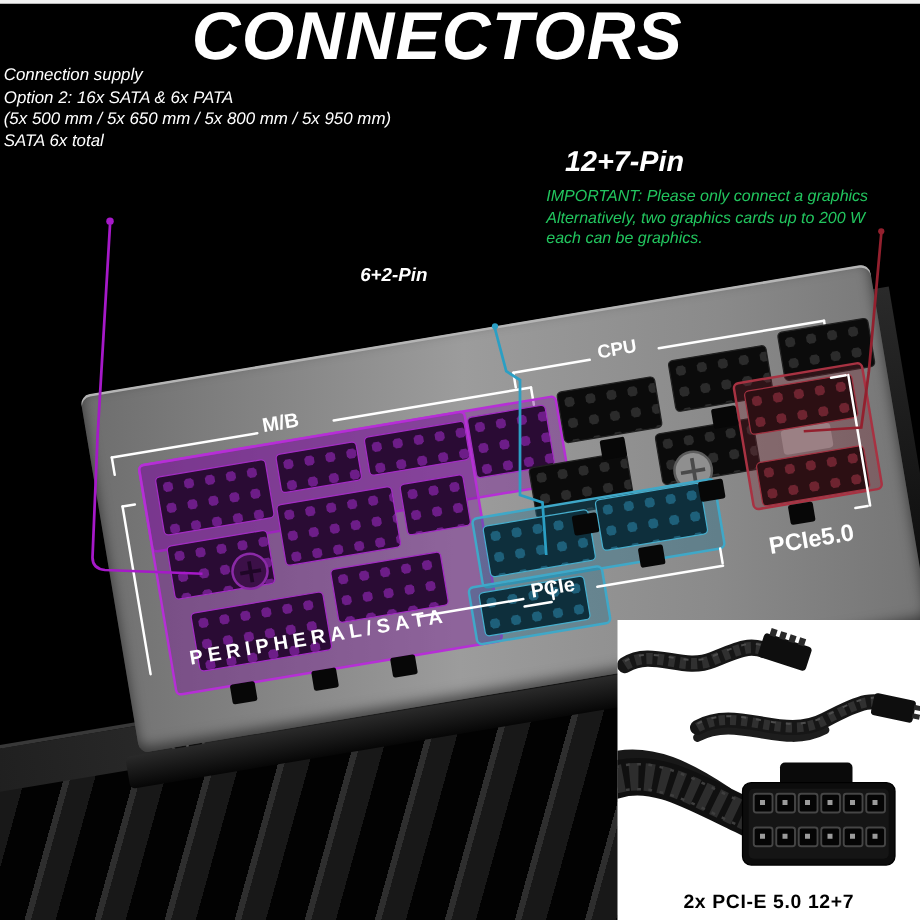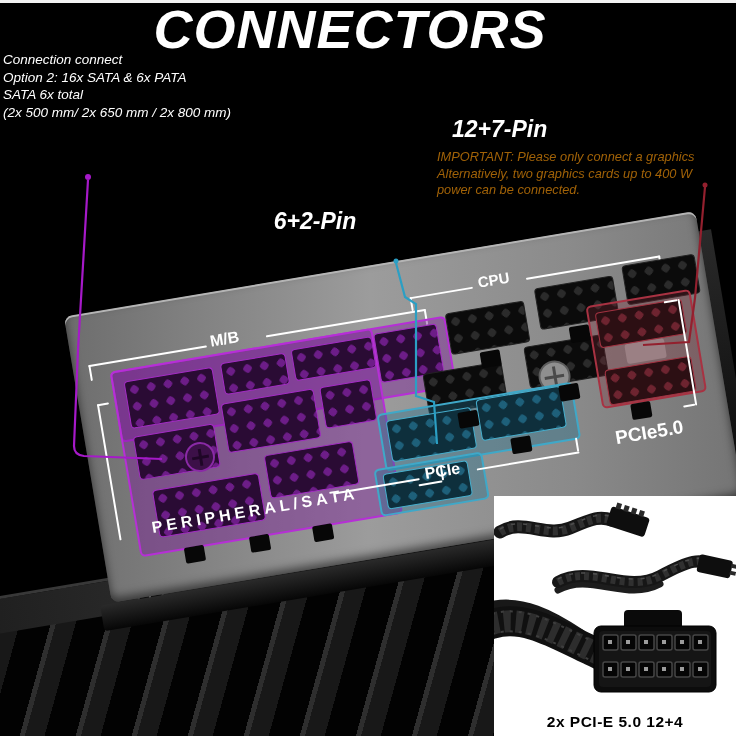--- a/index.html
+++ b/index.html
@@ -5,23 +5,23 @@
   html,body{margin:0;padding:0;background:#000;}
   .stage{position:relative;width:736px;height:736px;background:var(--c-background,#000);overflow:hidden;
          font-family:"Liberation Sans",sans-serif;}
   .top-strip{position:absolute;left:0;top:0;width:736px;height:3px;background:#f2f2f2;}
 
   .title{position:absolute;left:40px;top:-2px;width:620px;margin:0;text-align:center;color:var(--c-text-white,#fff);
          font-size:54px;font-weight:800;font-style:italic;letter-spacing:1px;}
 
   .opts{position:absolute;left:3px;top:51px;color:#fff;font-style:italic;font-size:13.5px;line-height:17.5px;}
   .h124{position:absolute;left:452px;top:116px;color:#fff;font-style:italic;font-weight:700;font-size:23px;display:flex;gap:16px;}
-  .note{position:absolute;left:437px;top:149px;color:#a16207;font-style:italic;font-size:12.8px;line-height:16.5px;}
+  .note{position:absolute;left:437px;top:149px;color:#22c55e;font-style:italic;font-size:12.8px;line-height:16.5px;}
   .h62{position:absolute;left:160px;top:207px;width:310px;text-align:center;color:#fff;font-style:italic;font-weight:700;
-       font-size:23px;line-height:28px;}
+       font-size:15px;line-height:28px;}
 
   
   .chassis{position:absolute;left:-70px;top:552px;width:690px;height:300px;transform:rotate(-9.5deg);
            background:repeating-linear-gradient(115deg,#020202 0 30px,#2e2e2e 30px 35px,#181818 35px 54px);
            border-top:3px solid #383838;}
   .chassis-brushed{position:absolute;left:0;top:0;width:100%;height:34px;
            background:linear-gradient(90deg,#1a1a1a,#282828 30%,#141414 80%,#1d1d1d);}
   .side-sliver{position:absolute;left:702px;top:230px;width:30px;height:252px;transform:rotate(-9.5deg);
            background:linear-gradient(#2a2a2a,#0a0a0a);}
 
@@ -163,33 +163,33 @@
     <path d="M88,180 L78,350 L74,446 Q74,455 84,456 L162,459" fill="none" stroke="var(--c-line-purple,#a619c9)" stroke-width="2.2"></path>
     <circle cx="396" cy="261" r="2.5" fill="var(--c-line-teal,#2b9fc4)"></circle>
     <path d="M396,263 L405,297 L416,304 L416,396 L434,402 L437,444" fill="none" stroke="var(--c-line-teal,#2b9fc4)" stroke-width="2.2"></path>
     <circle cx="705" cy="185" r="2.5" fill="var(--c-line-red,#93202e)"></circle>
     <path d="M705,187 L695,298 L689,342 L643,345" fill="none" stroke="var(--c-line-red,#93202e)" stroke-width="2.2"></path>
   </svg>
 
   <h1 class="title">CONNECTORS</h1>
 
   <div class="opts">
-    <div>Connection connect</div>
+    <div>Connection supply</div>
     <div>Option 2: 16x SATA &amp; 6x PATA</div>
+    <div>(5x 500 mm / 5x 650 mm / 5x 800 mm / 5x 950 mm)</div>
     <div>SATA 6x total</div>
-    <div>(2x 500 mm/ 2x 650 mm / 2x 800 mm)</div>
   </div>
 
   <div class="h124">
     <span>12+7-Pin</span>
   </div>
   <div class="note">
     <div>IMPORTANT: Please only connect a graphics</div>
-    <div>Alternatively, two graphics cards up to 400 W</div>
-    <div>power can be connected.</div>
+    <div>Alternatively, two graphics cards up to 200 W</div>
+    <div>each can be graphics.</div>
   </div>
 
   <div class="h62">
     <div>6+2-Pin</div>
   </div>
 
   <div class="inset">
     <svg width="242" height="220" viewBox="0 0 242 220">
 
       <g>
@@ -251,15 +251,15 @@
             <rect x="14" y="41" width="4" height="4"></rect>
               <rect x="32" y="41" width="4" height="4"></rect>
               <rect x="50" y="41" width="4" height="4"></rect>
             <rect x="68" y="41" width="4" height="4"></rect>
               <rect x="86" y="41" width="4" height="4"></rect>
               <rect x="104" y="41" width="4" height="4"></rect>
           </g>
         </g>
       </g>
     </svg>
-    <div class="cap">2x PCI-E 5.0 12+4</div>
+    <div class="cap">2x PCI-E 5.0 12+7</div>
   </div>
 </div>
 
 </body></html>

